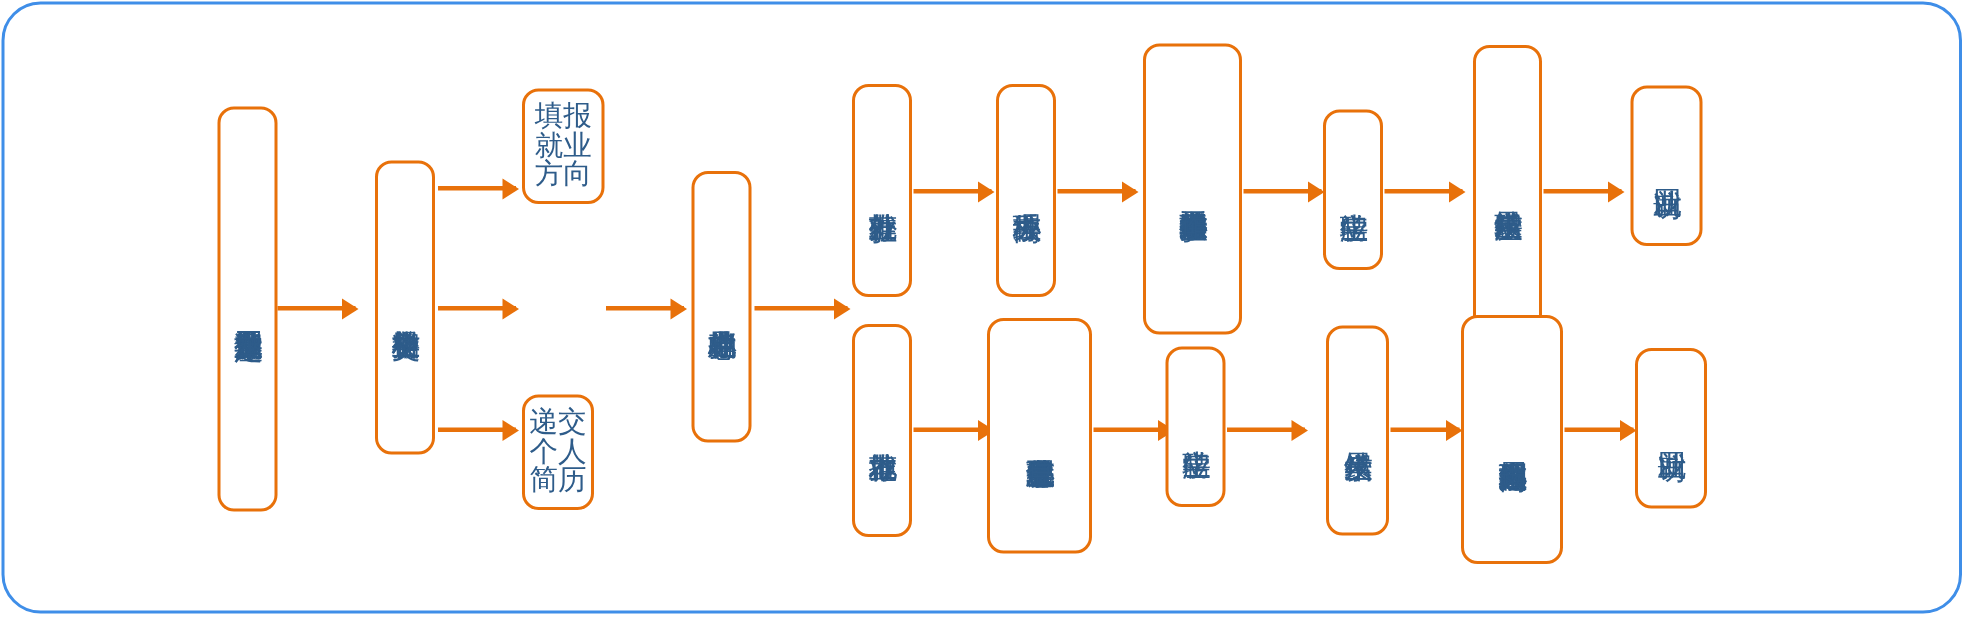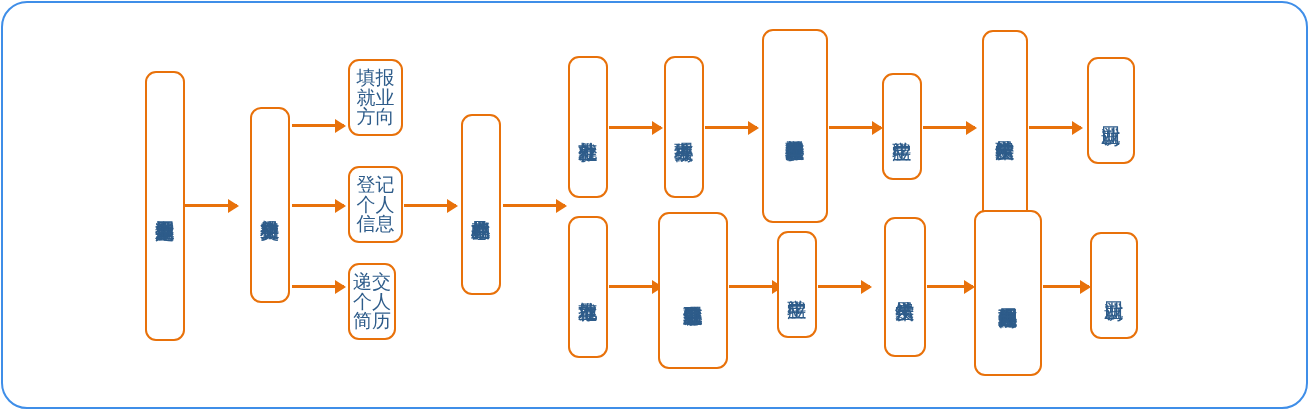--- a/index.html
+++ b/index.html
@@ -93,23 +93,20 @@
   </div>
 
   <div class="conn" style="left:292px; top:124px; width:52px;"></div>
   <div class="conn" style="left:292px; top:204px; width:52px;"></div>
   <div class="conn" style="left:292px; top:285px; width:52px;"></div>
 
   <div class="node htxt" style="left:348px; top:59px; width:55px; height:77px;">
     <span class="txt">填报就业方向</span>
   </div>
 
-  <div class="node htxt" style="left:348px; top:166px; width:55px; height:77px;">
-    <span class="txt">登记个人信息</span>
-  </div>
 
   <div class="node htxt" style="left:348px; top:263px; width:48px; height:77px;">
     <span class="txt">递交个人简历</span>
   </div>
 
   <div class="conn" style="left:404px; top:204px; width:52px;"></div>
 
   <div class="node vtxt" style="left:461px; top:114px; width:40px; height:181px;">
     <span class="txt">就业指导中心建档</span>
   </div>

